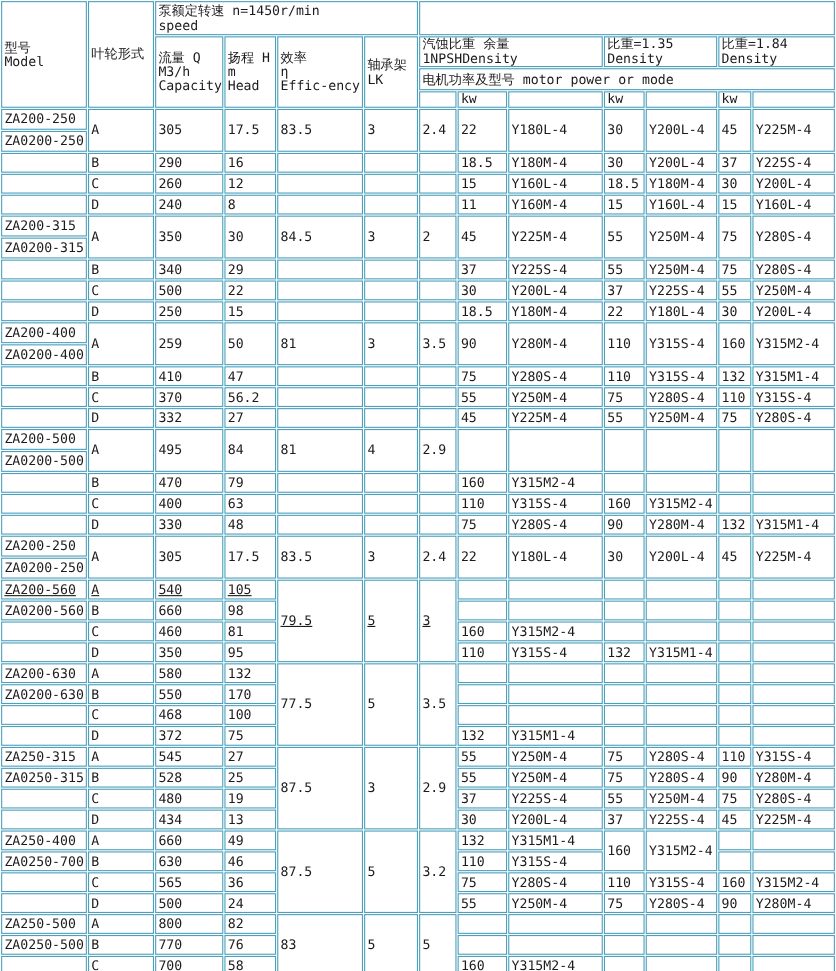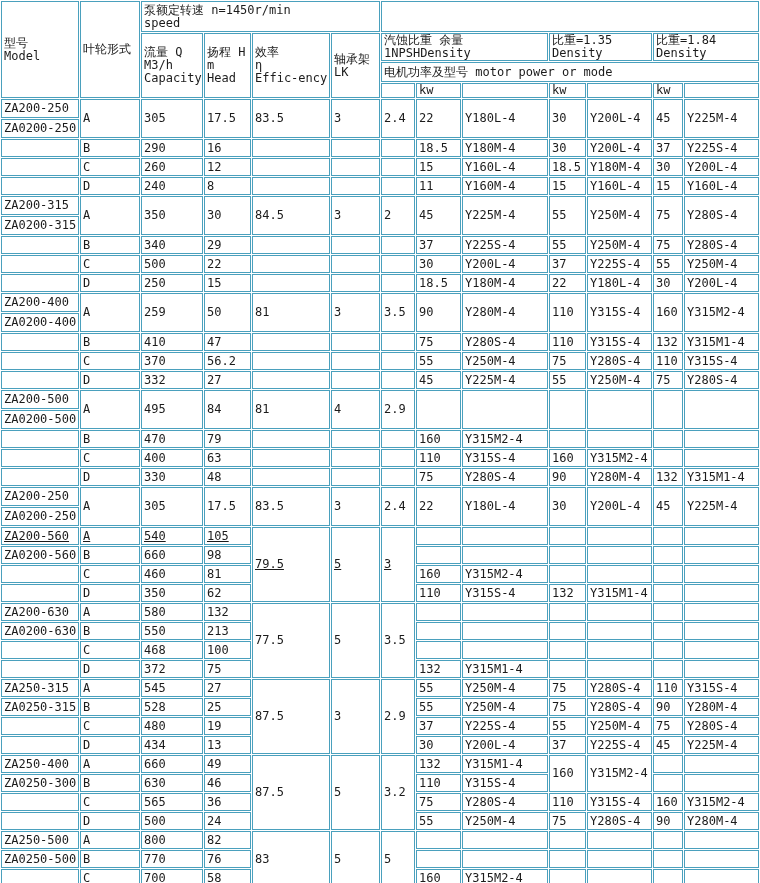--- a/index.html
+++ b/index.html
@@ -385,21 +385,21 @@
           <td>Y315M2-4</td>
           <td></td>
           <td></td>
           <td></td>
           <td></td>
         </tr>
         <tr style="height: 18px;">
           <td></td>
           <td>D</td>
           <td>350</td>
-          <td>62</td>
+          <td>95</td>
           <td>110</td>
           <td>Y315S-4</td>
           <td>132</td>
           <td>Y315M1-4</td>
           <td></td>
           <td></td>
         </tr>
         <tr style="height: 18px;">
           <td>ZA200-630</td>
           <td>A</td>
@@ -412,21 +412,21 @@
           <td></td>
           <td></td>
           <td></td>
           <td></td>
           <td></td>
         </tr>
         <tr style="height: 18px; padding-left: 16px;">
           <td>ZA0200-630</td>
           <td>B</td>
           <td>550</td>
-          <td>213</td>
+          <td>170</td>
           <td></td>
           <td></td>
           <td></td>
           <td></td>
           <td></td>
           <td></td>
         </tr>
         <tr style="height: 18px;">
           <td></td>
           <td>C</td>
@@ -511,21 +511,21 @@
           <td rowspan="4">5</td>
           <td rowspan="4">3.2</td>
           <td>132</td>
           <td>Y315M1-4</td>
           <td rowspan="2">160</td>
           <td rowspan="2">Y315M2-4</td>
           <td></td>
           <td></td>
         </tr>
         <tr style="height: 18px;">
-          <td>ZA0250-300</td>
+          <td>ZA0250-700</td>
           <td>B</td>
           <td>630</td>
           <td>46</td>
           <td>110</td>
           <td>Y315S-4</td>
           <td></td>
           <td></td>
         </tr>
         <tr style="height: 18px;">
           <td></td>

